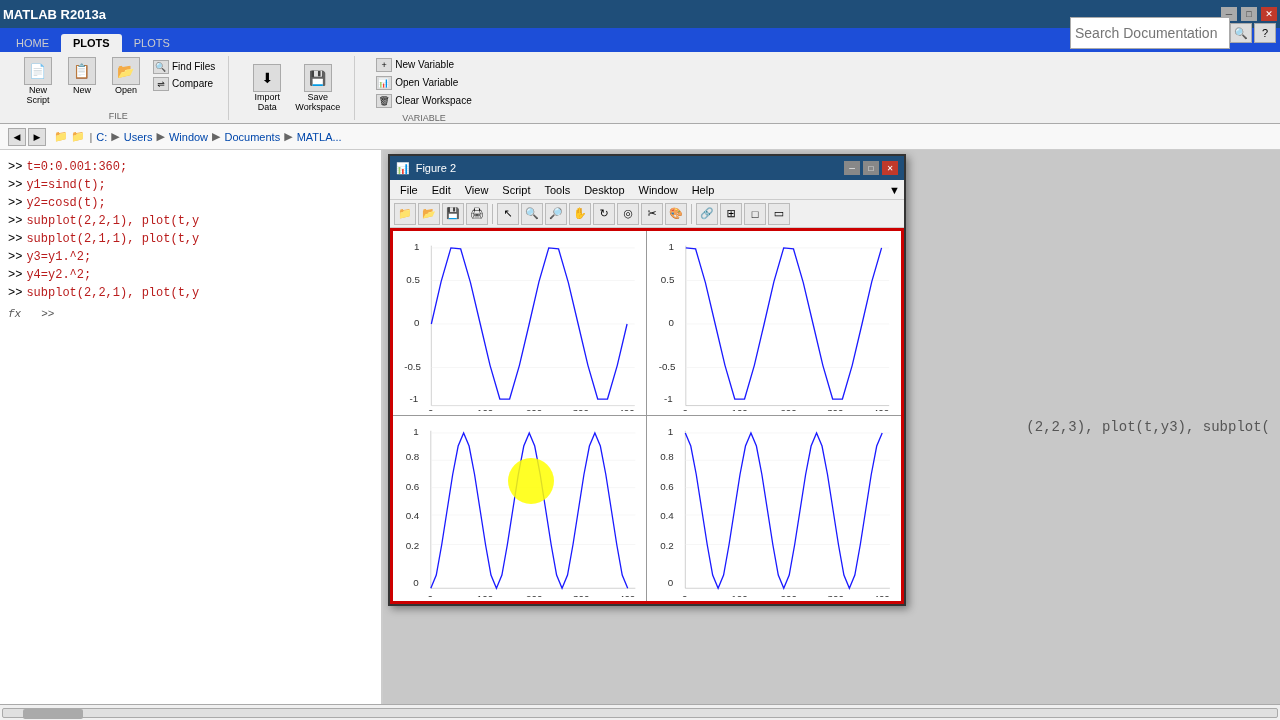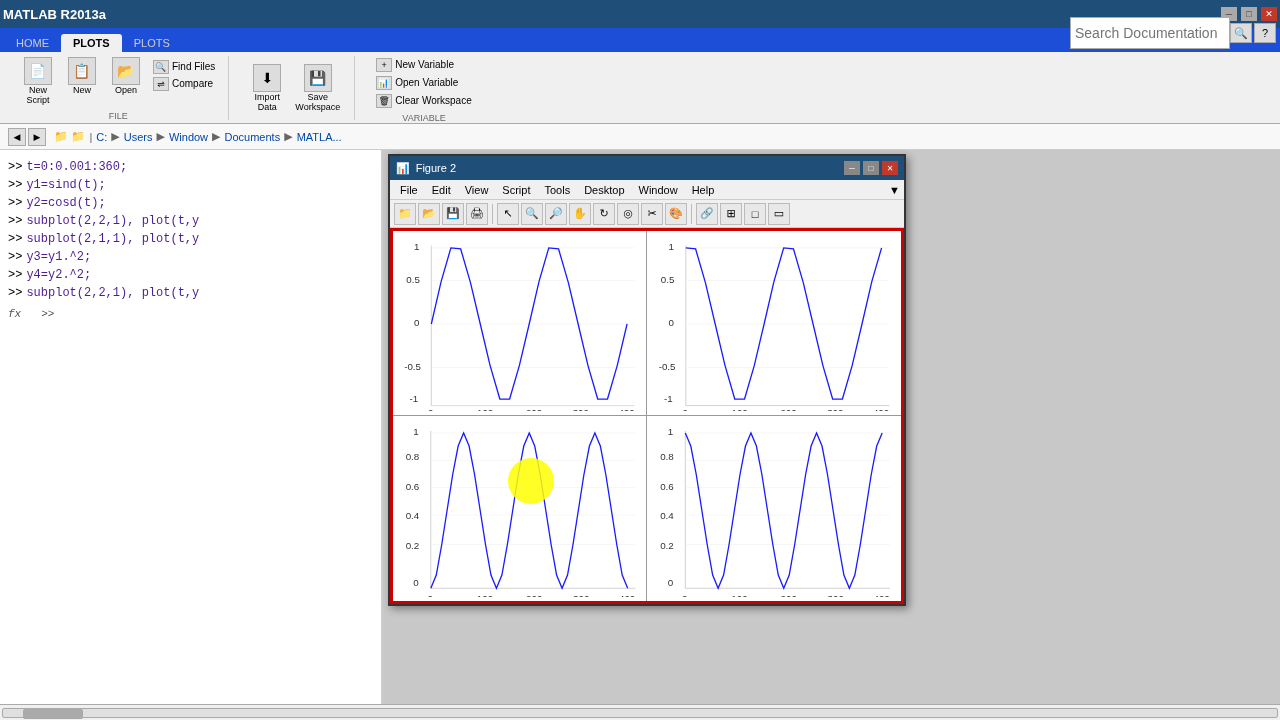--- a/index.html
+++ b/index.html
@@ -38,21 +38,21 @@
     .path-sep { color: #666; }
 
     
     .main-area { flex: 1; display: flex; overflow: hidden; }
 
     
     .cmd-panel { width: 383px; height: 100%; background: white; border-right: 2px solid #ccc; display: flex; flex-direction: column; overflow: hidden; }
     .cmd-content { flex: 1; padding: 8px; font-family: 'Courier New', monospace; font-size: 12px; overflow-y: auto; line-height: 1.5; }
     .cmd-line { display: flex; }
     .cmd-prompt { color: #000; margin-right: 4px; }
-    .cmd-text { color: #4c1d95; }
+    .cmd-text { color: #b91c1c; }
     .cmd-fx-row { display: flex; align-items: center; gap: 20px; color: #555; font-size: 11px; padding-top: 4px; }
 
     
     .right-panel { flex: 1; background: #c8c8c8; display: flex; align-items: flex-start; padding: 8px; position: relative; overflow: hidden; }
 
     
     .h-scrollbar { height: 16px; background: #f0f0f0; border-top: 1px solid #aaa; display: flex; align-items: center; padding: 0 2px; }
     .scrollbar-track { flex: 1; height: 10px; background: #e0e0e0; border: 1px solid #aaa; border-radius: 2px; }
     .scrollbar-thumb { width: 60px; height: 10px; background: #aaa; border-radius: 2px; margin-left: 20px; }
 
@@ -383,20 +383,21 @@
               <line x1="28" y1="112" x2="215" y2="112" stroke="#eee" stroke-width="0.5"></line>
 
               <polyline fill="none" stroke="#1a1aff" stroke-width="1.2" points="28,10 33,22 38,48 43,80 48,112 53,140 58,152 63,140 68,112 73,80 78,48 83,22 88,10 93,22 98,48 103,80 108,112 113,140 118,152 123,140 128,112 133,80 138,48 143,22 148,10 153,22 158,48 163,80 168,112 173,140 178,152 183,140 188,112 193,80 198,48 203,22 208,10"></polyline>
             </svg>
           </div>
 
         </div>
 
       </div>
 
+      <div class="right-code-text">(2,2,3), plot(t,y3), subplot(</div>
 
     </div>
 
   </div>
 
   <div class="h-scrollbar">
     <div class="scrollbar-track">
       <div class="scrollbar-thumb"></div>
     </div>
   </div>

